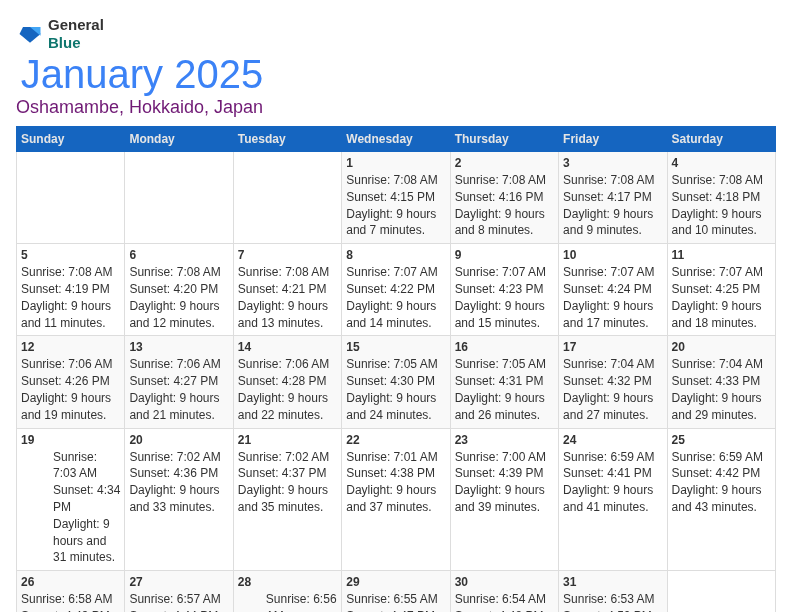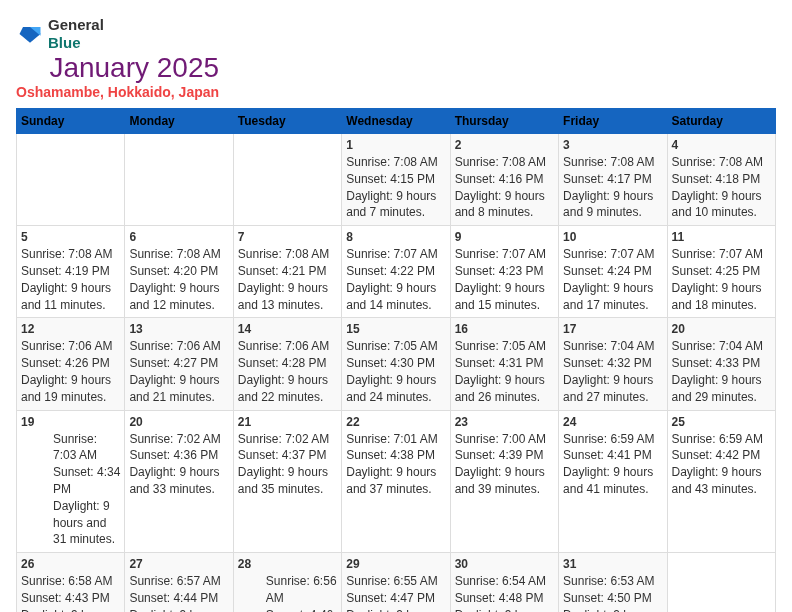--- a/index.html
+++ b/index.html
@@ -20,30 +20,30 @@
     .logo {
       display: flex;
       align-items: center;
       gap: 4px;
     }
     .logo-icon {
       width: 28px;
       height: 28px;
     }
     .title-area { text-align: right; }
-    .cal-title { font-size: 28px; color: #701a75; font-weight: normal; }
-    .cal-subtitle { font-size: 14px; color: #ef4444; font-weight: bold; }
+    .cal-title { font-size: 40px; color: #3b82f6; font-weight: normal; }
+    .cal-subtitle { font-size: 18px; color: #701a75; }
     table {
       width: 100%;
       border-collapse: collapse;
       table-layout: fixed;
     }
     thead tr th {
       background-color: #1565c0;
-      color: #000000;
+      color: #e5e5e5;
       font-size: 12px;
       font-weight: bold;
       padding: 5px 4px;
       text-align: left;
       border: 1px solid #1565c0;
     }
     tbody tr td {
       vertical-align: top;
       font-size: 9.5px;
       color: #333;

